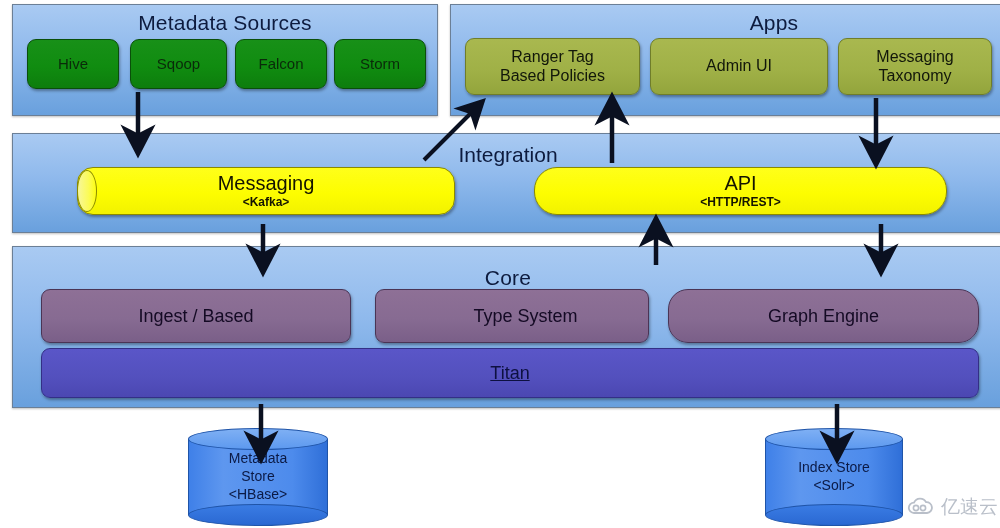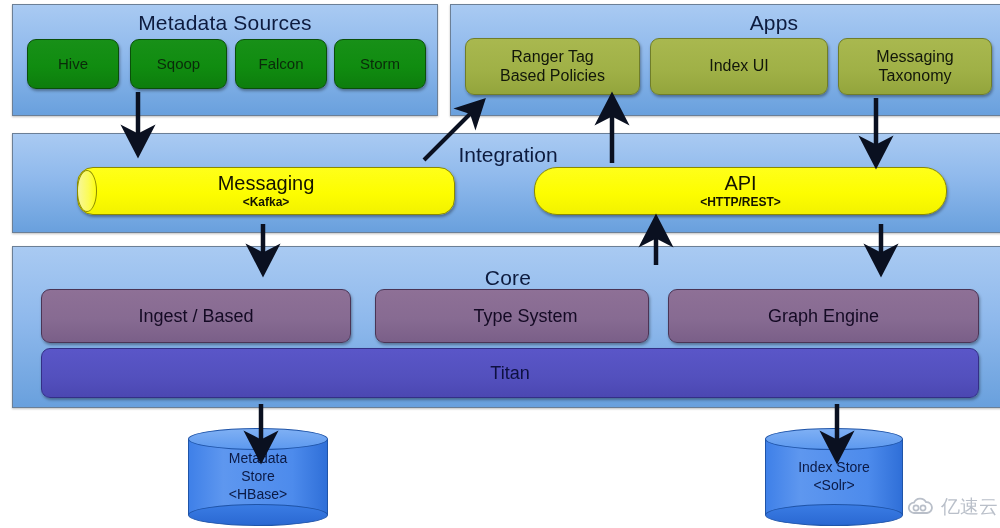--- a/index.html
+++ b/index.html
@@ -223,21 +223,21 @@
   </div>
 
   <div class="panel" id="panel-apps">
     <div class="panel-title">Apps</div>
 
     <div class="node olive" style="left:14px; top:33px; width:175px; height:57px; flex-direction:column;">
       <span>Ranger Tag</span>
       <span>Based Policies</span>
     </div>
     <div class="node olive" style="left:199px; top:33px; width:178px; height:57px;">
-      <span>Index UI</span>
+      <span>Admin UI</span>
     </div>
     <div class="node olive" style="left:387px; top:33px; width:154px; height:57px; flex-direction:column;">
       <span>Messaging</span>
       <span>Taxonomy</span>
     </div>
   </div>
 
   <div class="panel" id="panel-integ">
     <div class="integ-title">Integration</div>
 
@@ -255,25 +255,25 @@
 
   <div class="panel" id="panel-core">
     <div class="panel-title">Core</div>
 
     <div class="node purple" style="left:28px; top:42px; width:310px; height:54px;">
       <span>Ingest / Based</span>
     </div>
     <div class="node purple" style="left:362px; top:42px; width:274px; height:54px;padding-left:27px;">
       <span>Type System</span>
     </div>
-    <div class="node purple" style="left:655px; top:42px; width:311px; height:54px;">
+    <div class="node purple" style="left:655px; top:42px; width:311px; height:54px;border-radius:20px;">
       <span>Graph Engine</span>
     </div>
 
-    <div class="node titan" style="left:28px; top:101px; width:938px; height:50px;">
+    <div class="node titan" style="left:28px; top:101px; width:938px; height:50px;text-decoration:underline;">
       <span>Titan</span>
     </div>
   </div>
 
   <div class="cylinder" style="left:180px; top:428px; width:140px; height:98px;">
     <div class="cyl-body"></div>
     <div class="cyl-bottom"></div>
     <div class="cyl-top"></div>
     <div class="cyl-text">
       <span>Metadata</span>

